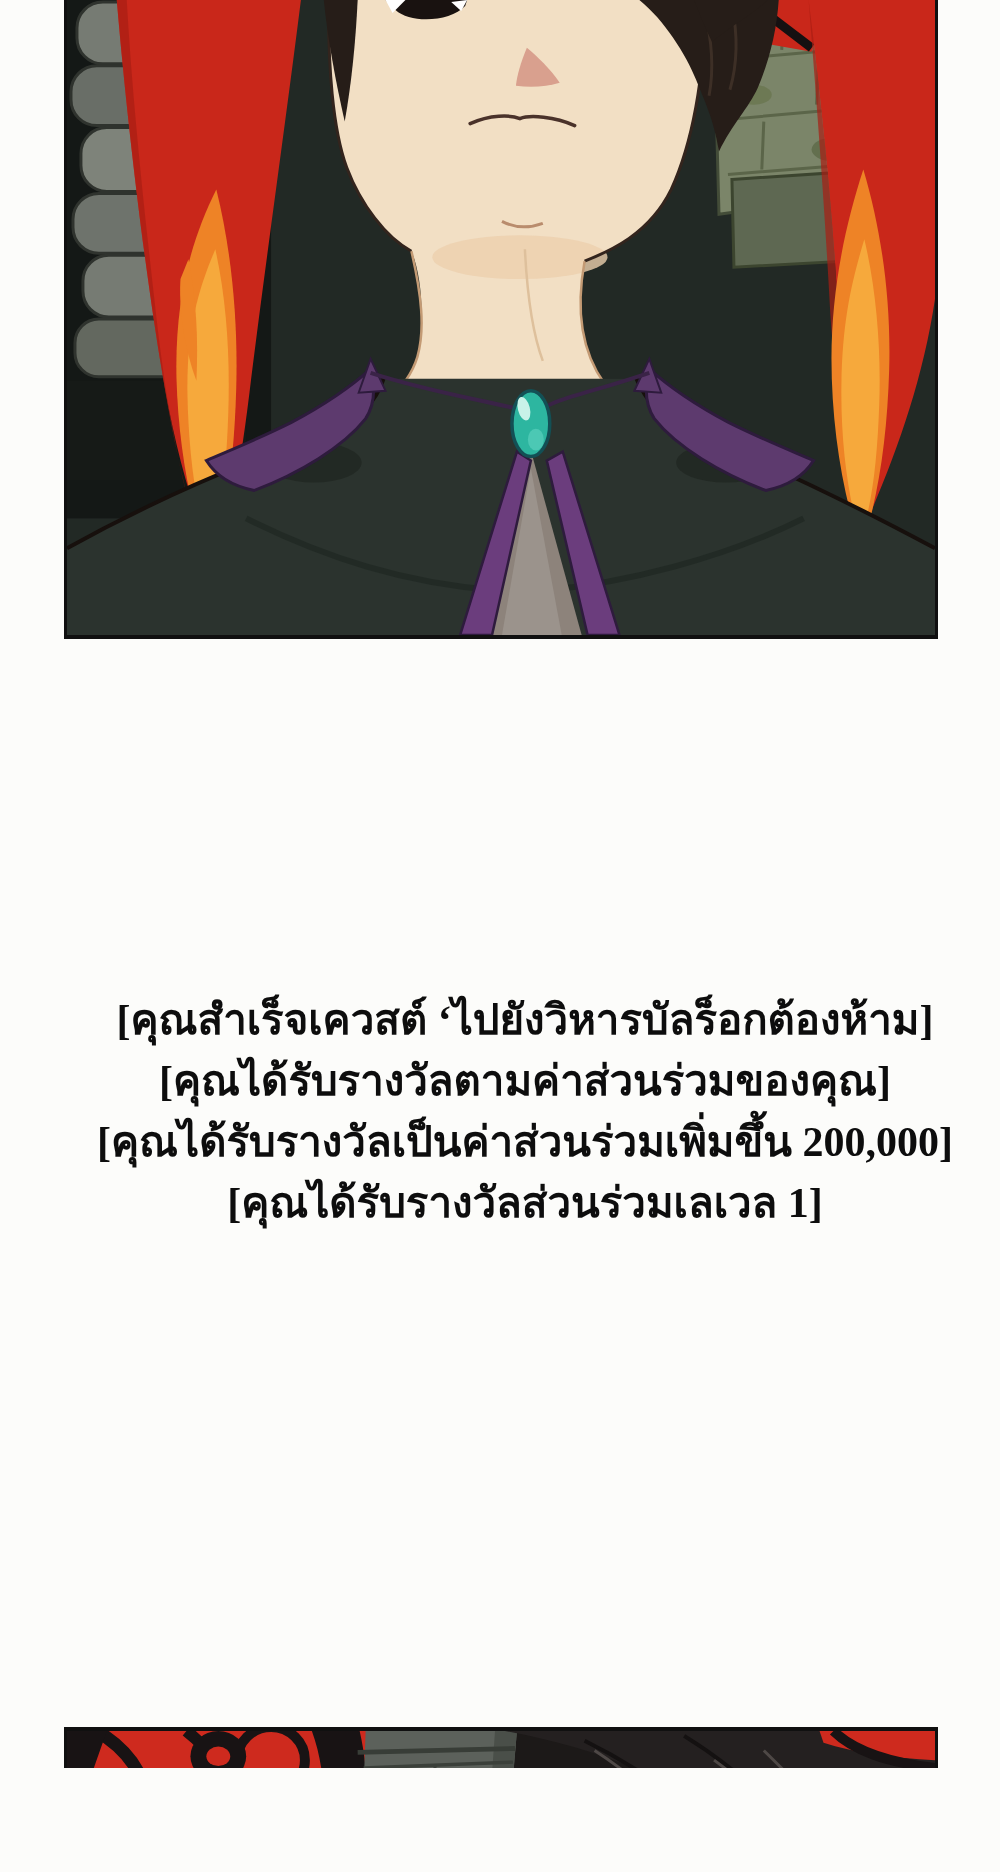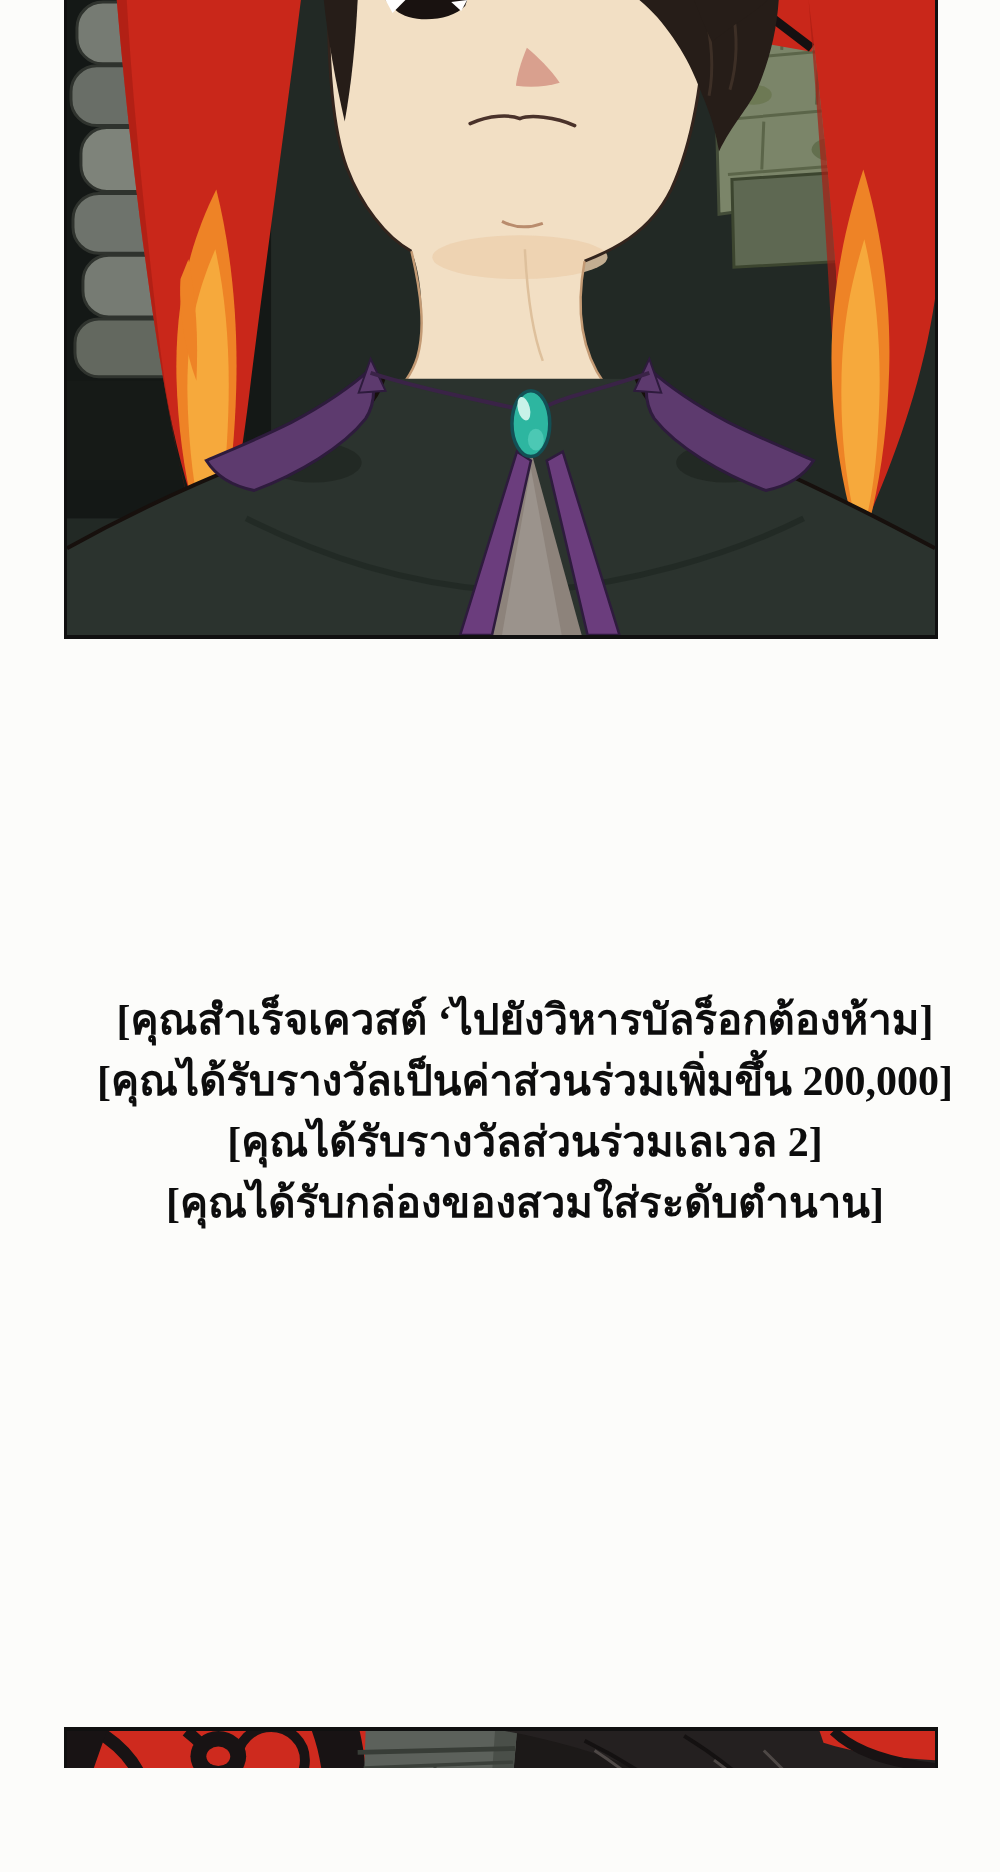--- a/index.html
+++ b/index.html
@@ -141,23 +141,23 @@
       <g>
         <ellipse cx="466" cy="425" rx="19" ry="33" fill="#2db6a0" stroke="#135055" stroke-width="3.5"></ellipse>
         <ellipse cx="459" cy="410" rx="6" ry="12" fill="#c8f2e8" transform="rotate(-14 459 410)"></ellipse>
         <ellipse cx="471" cy="441" rx="8" ry="11" fill="#54cdb9" opacity="0.8"></ellipse>
       </g>
     </svg>
   </div>
 
   <div class="system-messages">
     <div class="msg-line">[คุณสำเร็จเควสต์ ‘ไปยังวิหารบัลร็อกต้องห้าม]</div>
+    <div class="msg-line">[คุณได้รับรางวัลตามค่าส่วนร่วมของคุณ]</div>
     <div class="msg-line">[คุณได้รับรางวัลเป็นค่าส่วนร่วมเพิ่มขึ้น 200,000]</div>
-    <div class="msg-line">[คุณได้รับรางวัลส่วนร่วมเลเวล 2]</div>
-    <div class="msg-line">[คุณได้รับกล่องของสวมใส่ระดับตำนาน]</div>
+    <div class="msg-line">[คุณได้รับรางวัลส่วนร่วมเลเวล 1]</div>
   </div>
 
   <div class="panel panel-bottom">
     <svg viewBox="0 0 872 145" preserveAspectRatio="none">
       <rect x="0" y="0" width="872" height="145" fill="#1c1918"></rect>
 
       <g>
         <rect x="0" y="0" width="302" height="145" fill="#ce2a1e"></rect>
         <path d="M30,0 C80,30 95,80 70,145" stroke="#181314" stroke-width="13" fill="none"></path>
         <path d="M120,0 C170,40 180,95 150,145" stroke="#181314" stroke-width="12" fill="none"></path>

